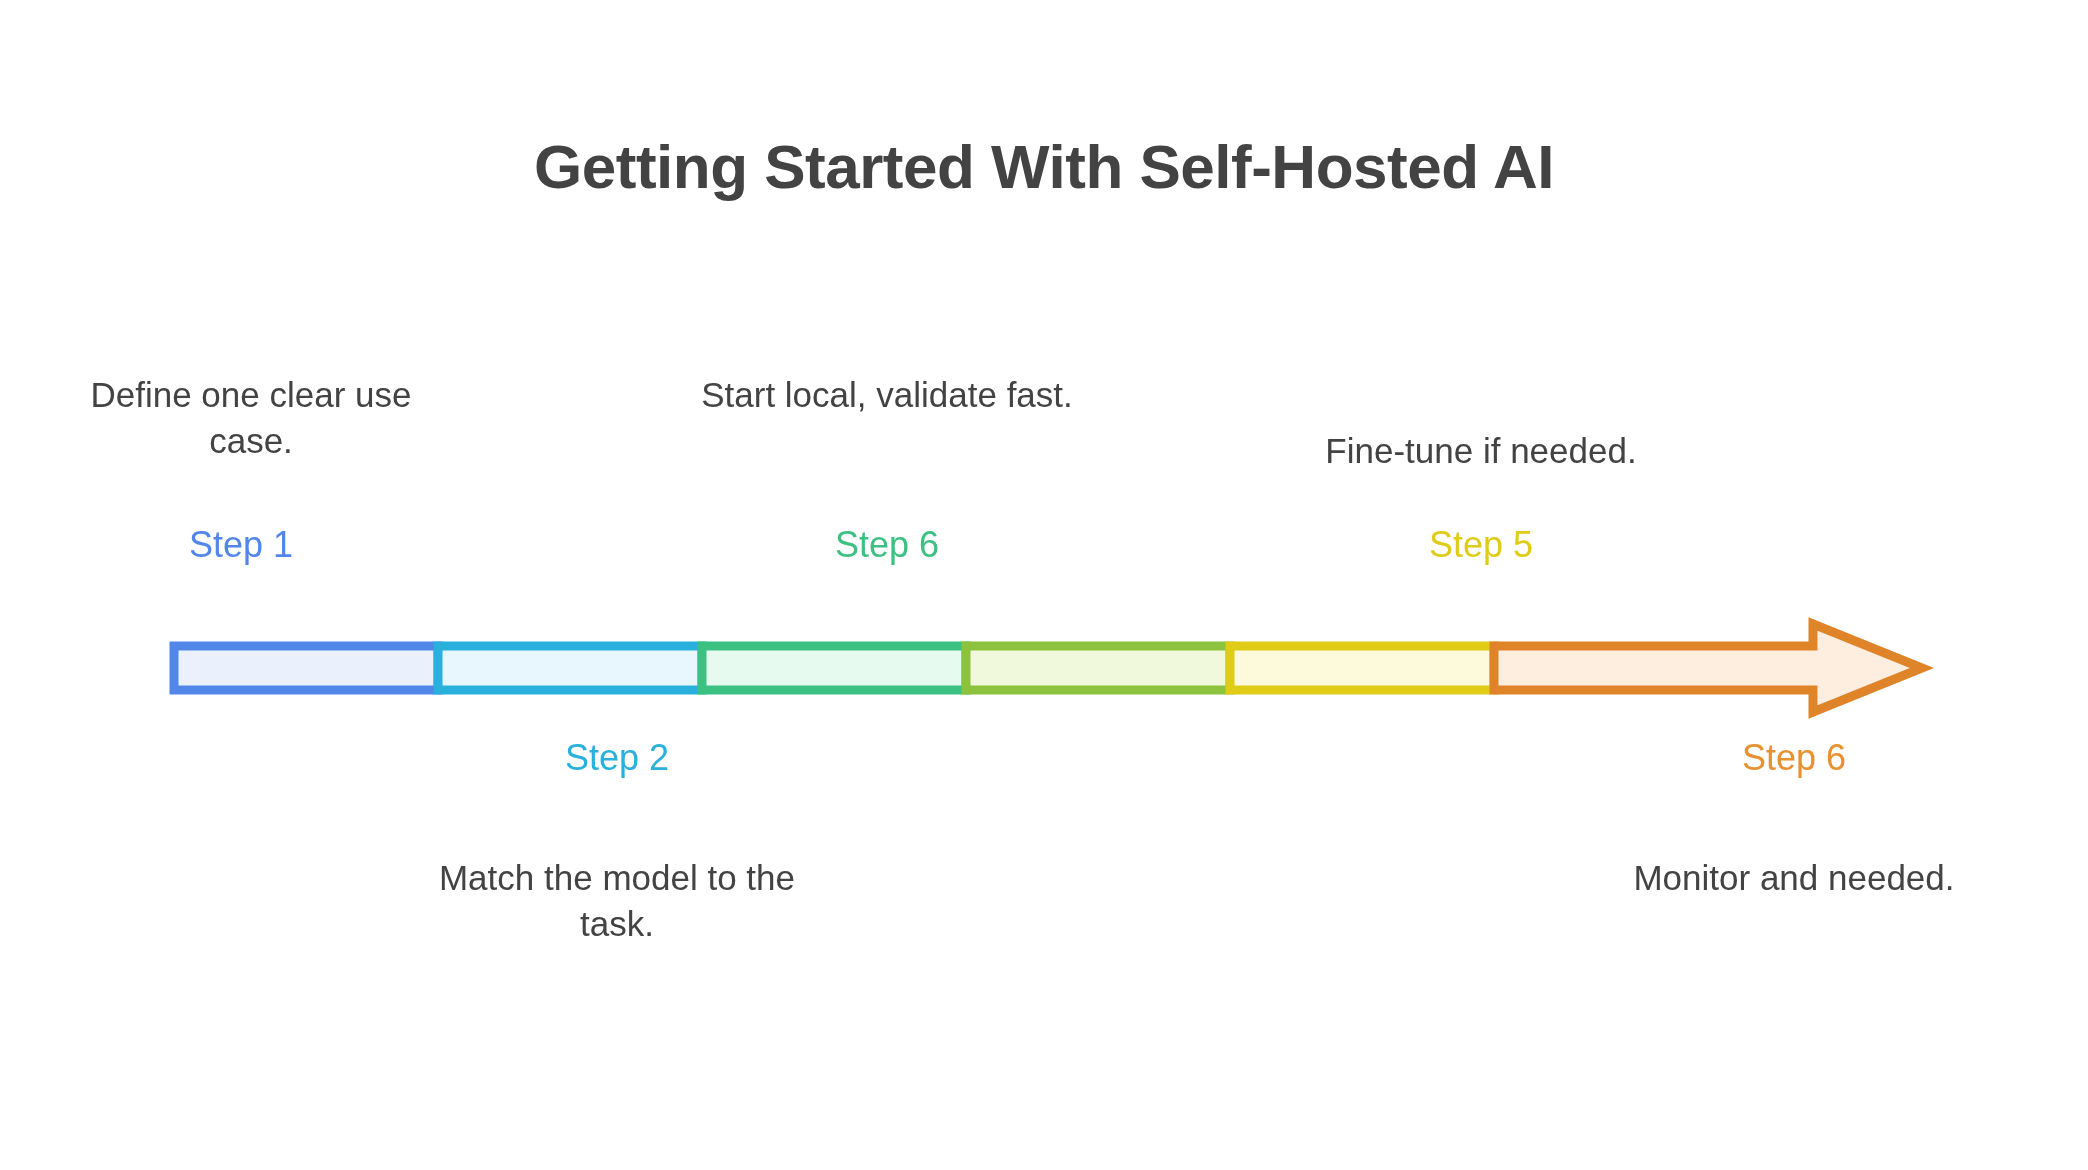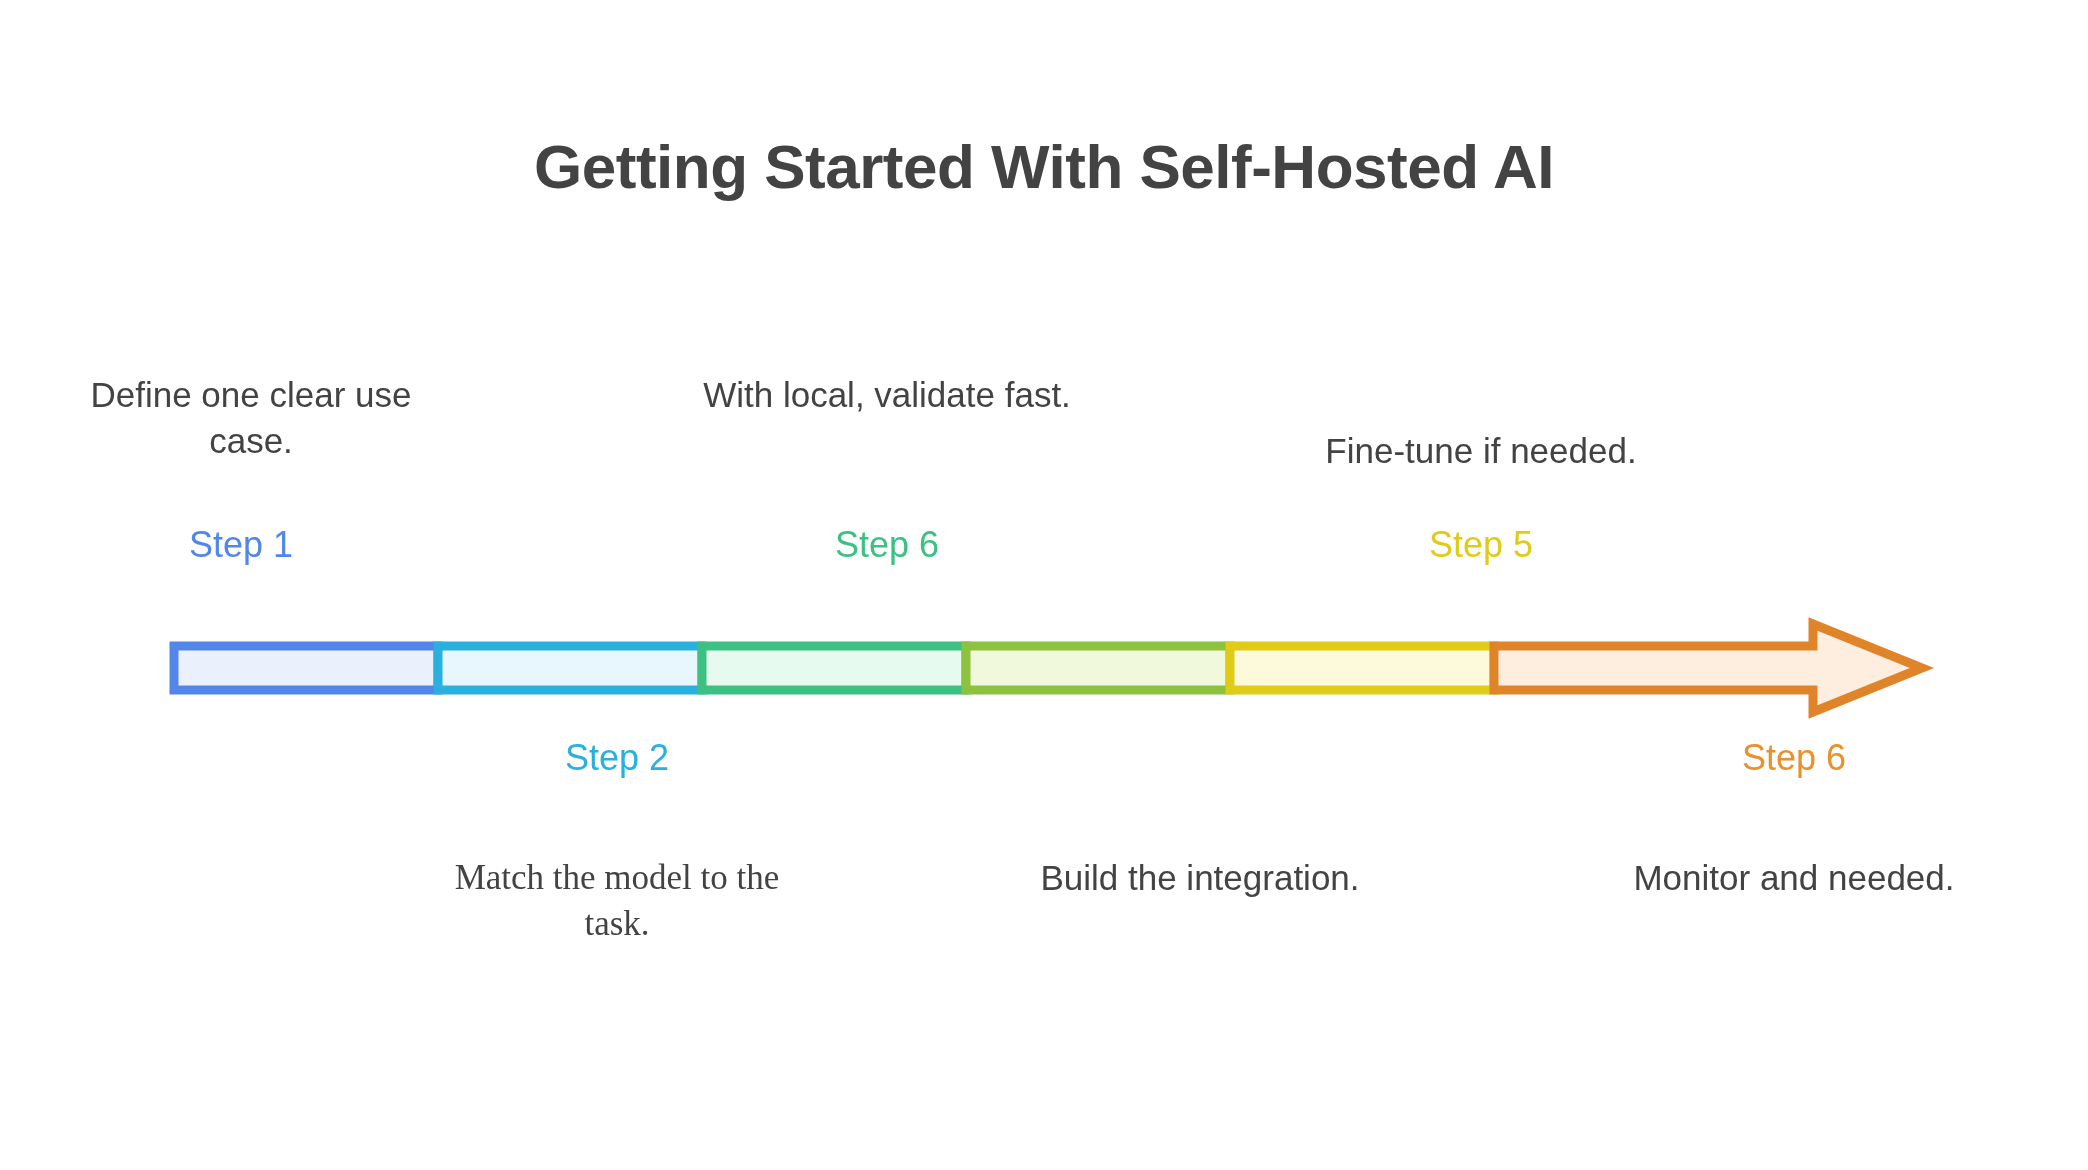--- a/index.html
+++ b/index.html
@@ -75,21 +75,21 @@
   .top-step-1 { left: 44px;   top: 525px; width: 394px; color: #5286e8; }
 
   .top-desc-3 { left: 690px;  top: 372px; width: 394px; }
   .top-step-3 { left: 690px;  top: 525px; width: 394px; color: #3dc183; }
 
   .top-desc-5 { left: 1284px; top: 428px; width: 394px; }
   .top-step-5 { left: 1284px; top: 525px; width: 394px; color: #e0cc16; }
 
   
   .bot-step-2 { left: 420px;  top: 738px; width: 394px; color: #29b0dd; }
-  .bot-desc-2 { left: 420px;  top: 855px; width: 394px; font-family: Liberation Serif, serif; }
+  .bot-desc-2 { left: 420px;  top: 855px; width: 394px; }
 
   .bot-step-4 { left: 1003px; top: 738px; width: 394px; color: #8cc23e; }
   .bot-desc-4 { left: 1003px; top: 855px; width: 394px; }
 
   .bot-step-6 { left: 1597px; top: 738px; width: 394px; color: #e8912e; }
   .bot-desc-6 { left: 1597px; top: 855px; width: 394px; }
 </style>
 </head>
 <body>
 
@@ -117,27 +117,26 @@
       </g>
       <g>
         <path d="M 1324 28 L 1643 28 L 1643 6 L 1752 50 L 1643 94 L 1643 72 L 1324 72 Z" fill="#fdeee0" stroke="#df8429" stroke-width="9" stroke-linejoin="miter"></path>
       </g>
     </svg>
   </div>
 
   <div class="desc top-desc-1">Define one clear use case.</div>
   <div class="step-label top-step-1">Step 1</div>
 
-  <div class="desc top-desc-3">With local, validate fast.</div>
+  <div class="desc top-desc-3">Start local, validate fast.</div>
   <div class="step-label top-step-3">Step 6</div>
 
   <div class="desc top-desc-5">Fine-tune if needed.</div>
   <div class="step-label top-step-5">Step 5</div>
 
   <div class="step-label bot-step-2">Step 2</div>
   <div class="desc bot-desc-2">Match the model to the task.</div>
 
-  <div class="desc bot-desc-4">Build the integration.</div>
 
   <div class="step-label bot-step-6">Step 6</div>
   <div class="desc bot-desc-6">Monitor and needed.</div>
 
 </div>
 
 </body></html>

